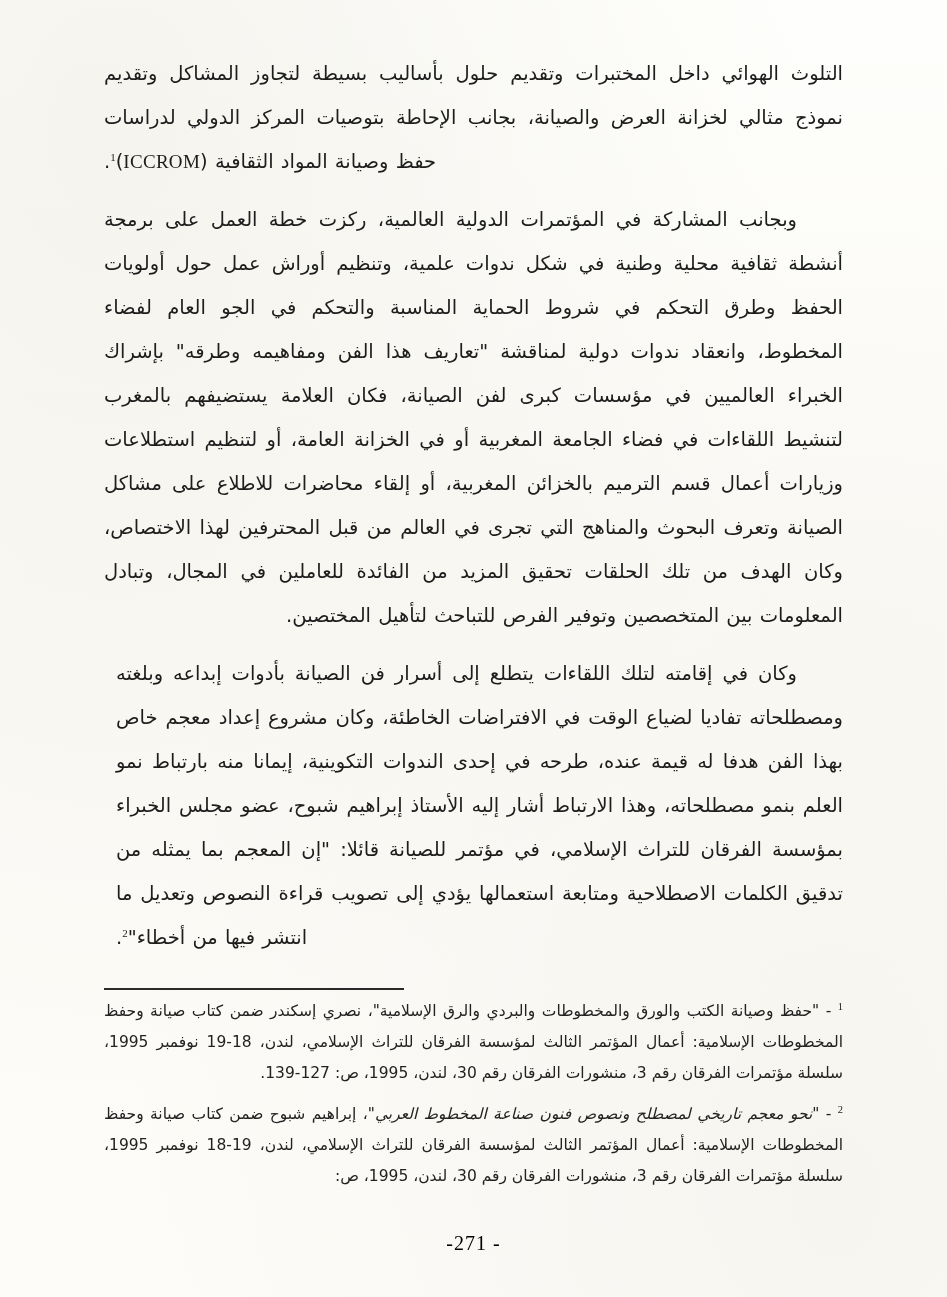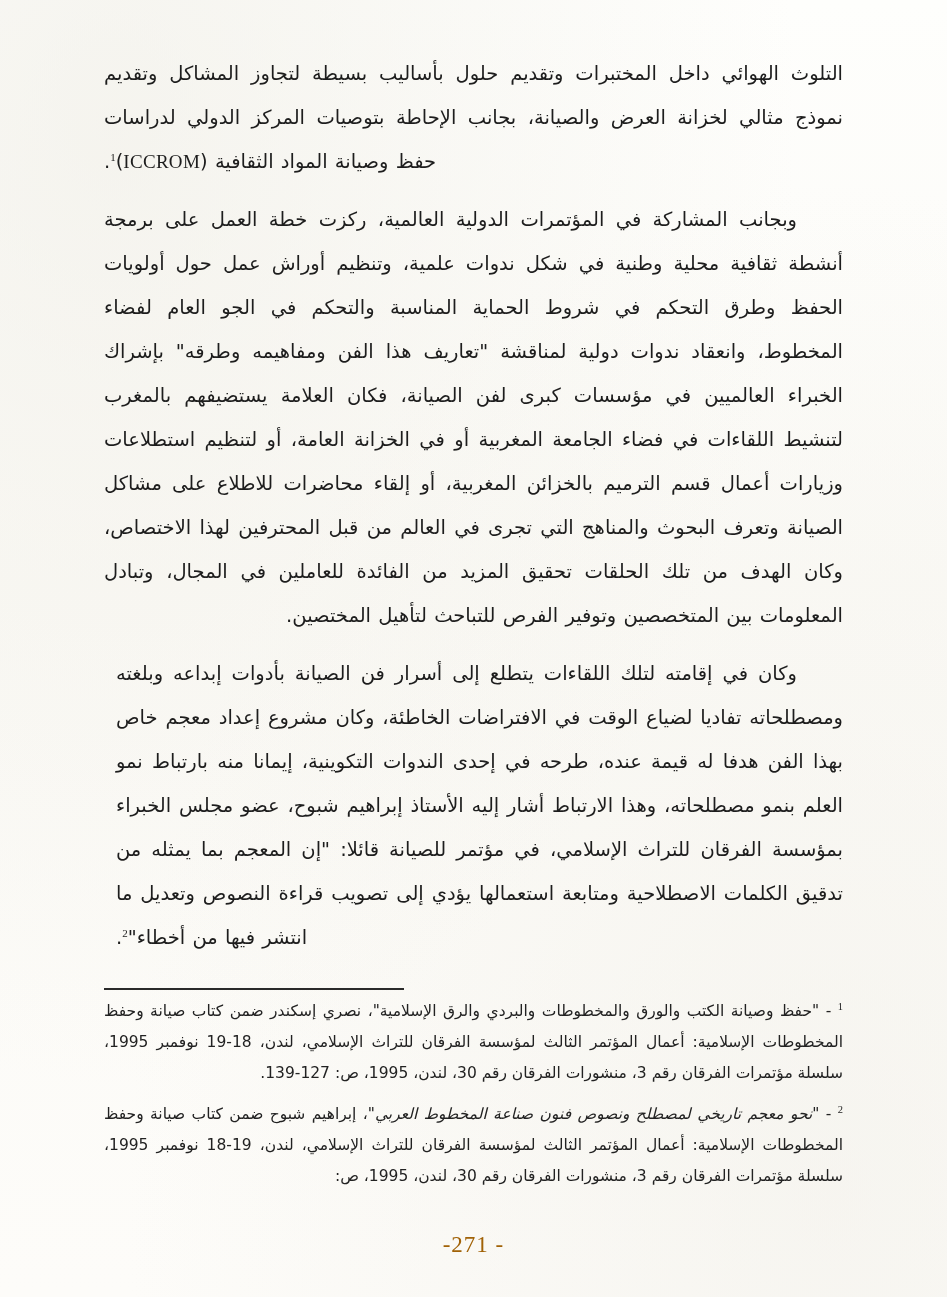--- a/index.html
+++ b/index.html
@@ -116,22 +116,22 @@
   }
   .footnote.fn2 { margin-top: 10px; }
 
   .page-number {
     position: absolute;
     left: 0;
     right: 0;
     top: 1232px;
     text-align: center;
     font-family: "Liberation Serif", "DejaVu Serif", serif;
-    font-size: 23px;
-    color: #a16207;
+    font-size: 20px;
+    color: #000000;
     letter-spacing: 1px;
     direction: ltr;
   }
 </style>
 </head>
 <body>
 
 <div class="page">
 
   <div class="content">

